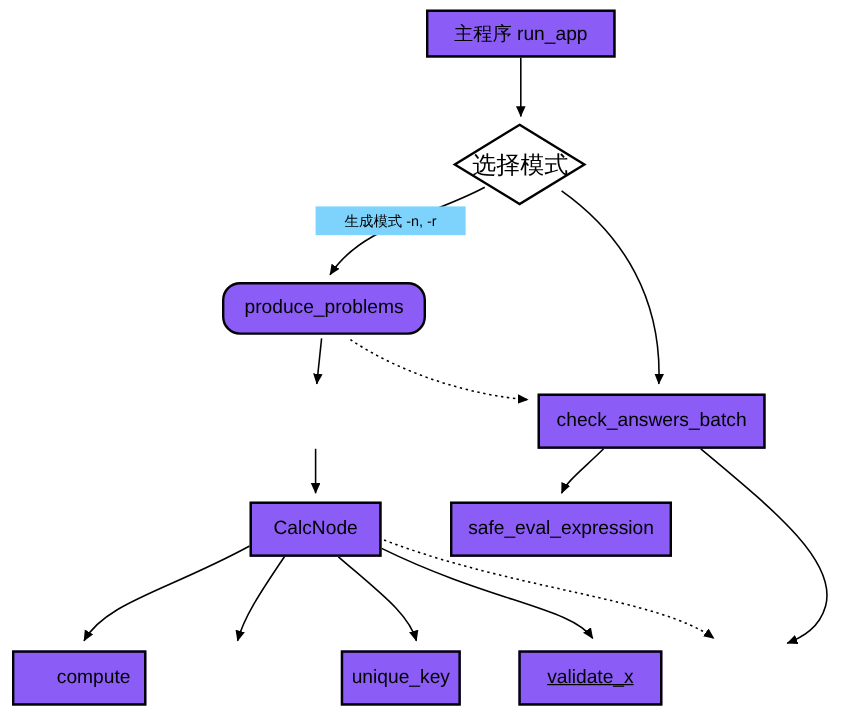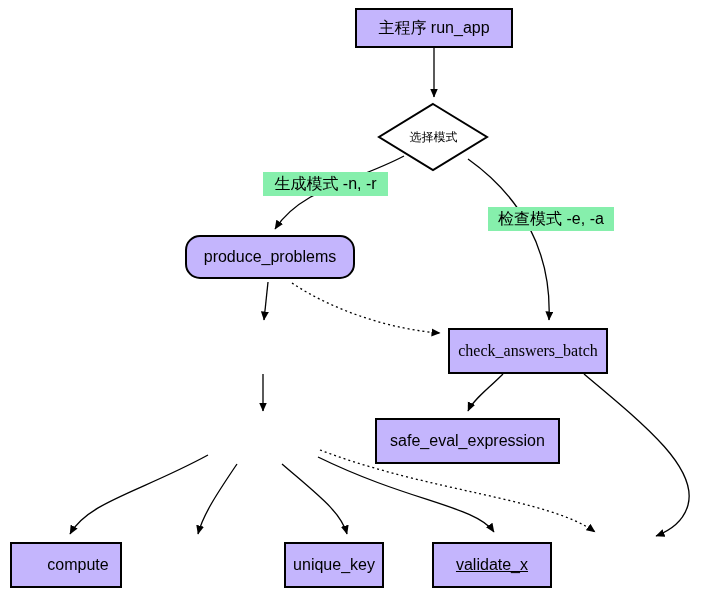--- a/index.html
+++ b/index.html
@@ -19,46 +19,46 @@
     position: absolute;
     left: 0;
     top: 0;
     width: 714px;
     height: 600px;
   }
   .node {
     position: absolute;
     box-sizing: border-box;
     border: 2px solid #000000;
-    background: #c4b5fd;
+    background: #8b5cf6;
     display: flex;
     align-items: center;
     justify-content: center;
     font-size: 16px;
     color: #000000;
     white-space: nowrap;
   }
   .diamond-label {
     position: absolute;
     display: flex;
     align-items: center;
     justify-content: center;
-    font-size: 12px;
+    font-size: 20px;
     color: #000000;
     background: transparent;
     white-space: nowrap;
   }
   .edge-label {
     position: absolute;
     display: flex;
     align-items: center;
     justify-content: center;
-    font-size: 16px;
+    font-size: 12px;
     color: #000000;
-    background: #86efac;
+    background: #7dd3fc;
     white-space: nowrap;
   }
 </style>
 </head>
 <body>
 
 <div class="canvas">
 
   <svg class="edges-layer" width="714" height="600" viewBox="0 0 714 600" xmlns="http://www.w3.org/2000/svg">
     <defs>
@@ -96,30 +96,30 @@
     <polygon points="433,104 487,137 433,170 379,137" fill="#ffffff" stroke="#000000" stroke-width="2"></polygon>
   </svg>
 
   <div class="node" style="left:355px; top:8px; width:158px; height:40px;">主程序 run_app</div>
 
   <div class="diamond-label" style="left:380px; top:126px; width:107px; height:22px;">选择模式</div>
 
   <div class="node" style="left:185px; top:235px; width:170px; height:44px;border-radius:15px;">produce_problems</div>
 
 
-  <div class="node" style="left:448px; top:328px; width:160px; height:46px;font-family:Liberation Serif, serif;">check_answers_batch</div>
+  <div class="node" style="left:448px; top:328px; width:190px; height:46px;">check_answers_batch</div>
 
+  <div class="node" style="left:208px; top:418px; width:110px; height:46px;">CalcNode</div>
 
   <div class="node" style="left:375px; top:418px; width:185px; height:46px;">safe_eval_expression</div>
 
   <div class="node" style="left:10px; top:542px; width:112px; height:46px;padding-left:24px;">compute</div>
 
 
   <div class="node" style="left:284px; top:542px; width:100px; height:46px;">unique_key</div>
 
   <div class="node" style="left:432px; top:542px; width:120px; height:46px;text-decoration:underline;">validate_x</div>
 
 
   <div class="edge-label" style="left:263px; top:172px; width:125px; height:24px;">生成模式 -n, -r</div>
 
-  <div class="edge-label" style="left:488px; top:207px; width:126px; height:24px;">检查模式 -e, -a</div>
 
 </div>
 
 </body></html>

